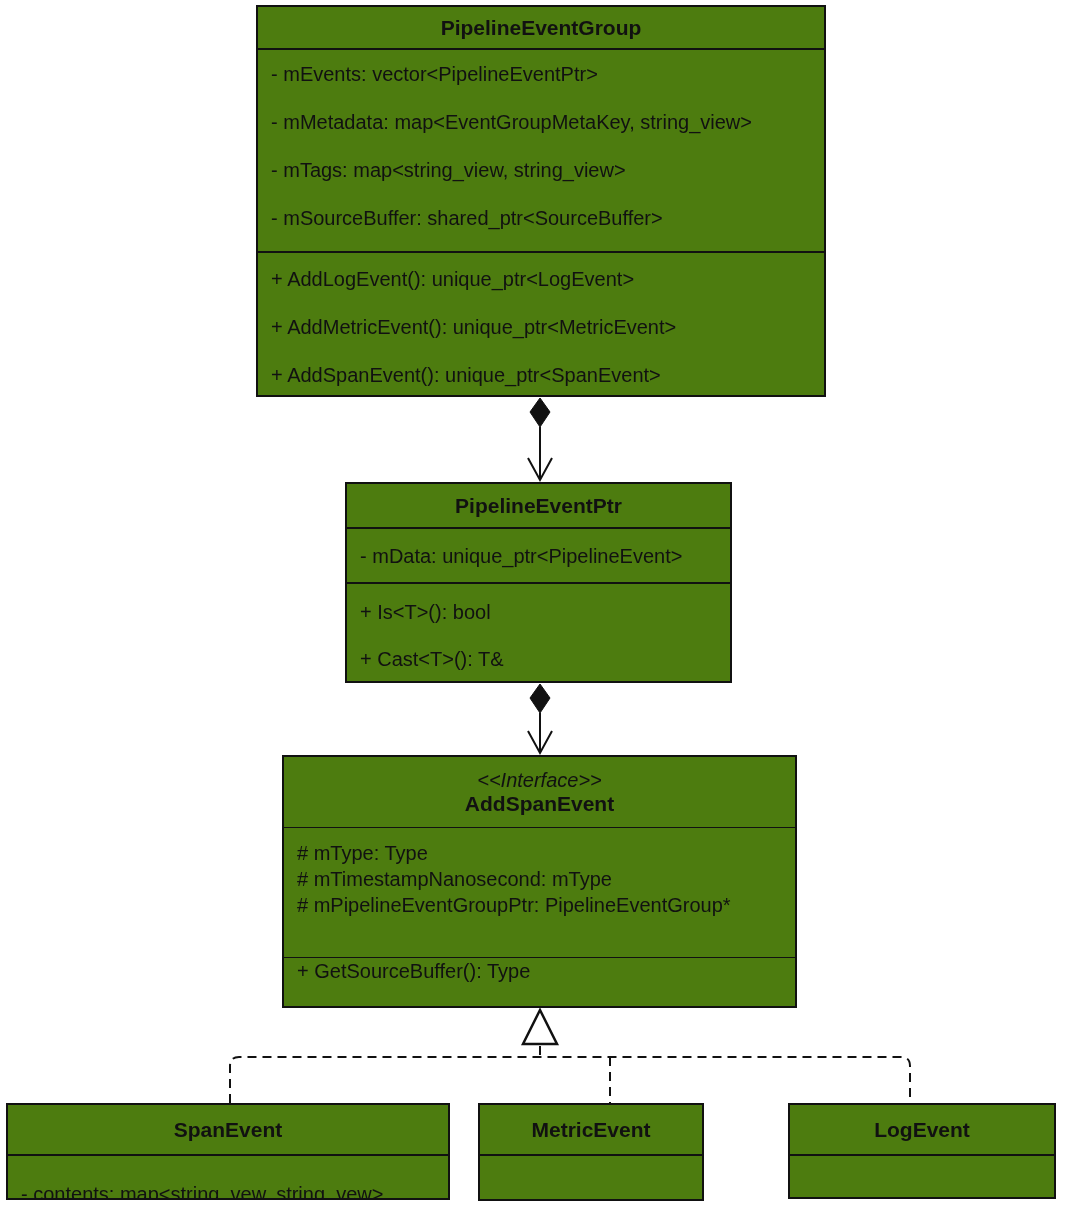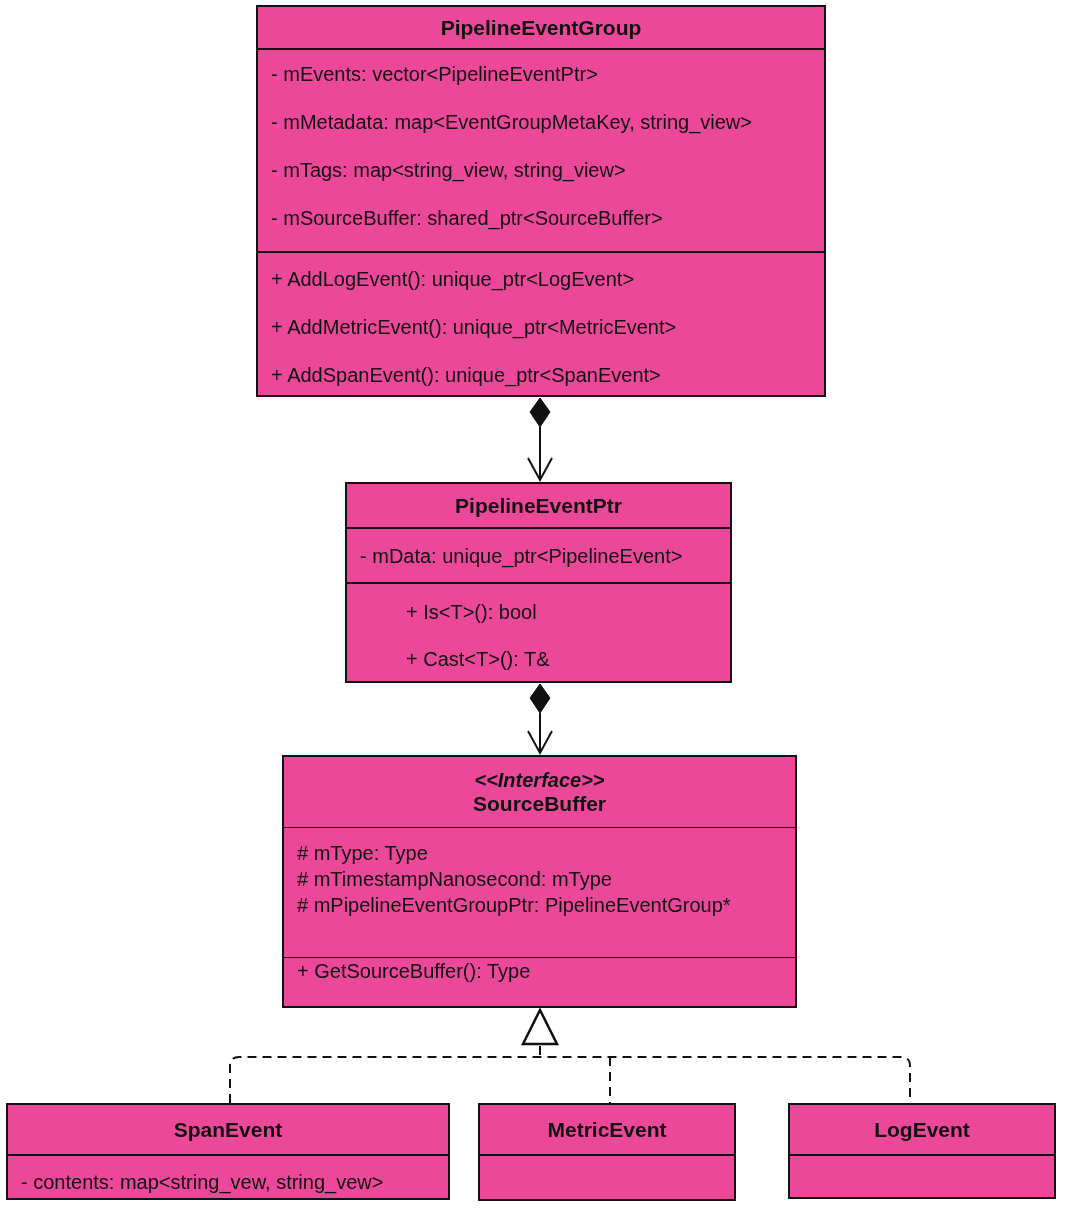--- a/index.html
+++ b/index.html
@@ -1,58 +1,58 @@
 <!DOCTYPE html>
 <html><head>
 <meta charset="utf-8">
 <style>
   html,body{margin:0;padding:0;background:#ffffff;}
   body{
     position:relative;width:1080px;height:1217px;overflow:hidden;
     font-family:"Liberation Sans","DejaVu Sans",sans-serif;color:#111;
   }
   .uml-class{
-    position:absolute;box-sizing:border-box;background:#ec4899;
+    position:absolute;box-sizing:border-box;background:#4d7c0f;
     border:2.5px solid #111;display:flex;flex-direction:column;
   }
   .uml-title{
     box-sizing:border-box;display:flex;flex-direction:column;
     align-items:center;justify-content:center;text-align:center;
     font-weight:bold;font-size:21px;flex:0 0 auto;
   }
-  .uml-stereotype{font-weight:bold;font-style:italic;font-size:20px;line-height:24px;}
+  .uml-stereotype{font-weight:normal;font-style:italic;font-size:20px;line-height:24px;}
   .uml-name{line-height:24px;}
   .compartment{box-sizing:border-box;border-top:2px solid #111;flex:0 0 auto;overflow:hidden;}
   .member{white-space:nowrap;font-size:20px;padding:0 13px;}
   
   .box-group  .attrs{height:203px;}
   .box-group  .attrs .member, .box-group .methods .member{line-height:48px;}
   .box-group  .methods{flex:1 1 auto;padding-top:2px;}
   .box-ptr    .attrs{height:55px;padding-top:3px;}
   .box-ptr    .attrs .member{line-height:48px;}
   .box-ptr    .methods{flex:1 1 auto;padding-top:5px;}
-  .box-ptr    .methods .member{line-height:47px;margin-left:46px;}
+  .box-ptr    .methods .member{line-height:47px;}
   .box-event  .compartment{border-top-width:1.5px;}
   .box-event  .attrs{height:130px;padding-top:12px;}
   .box-event  .attrs .member{line-height:26px;}
   .box-event  .methods{flex:1 1 auto;}
   .box-event  .methods .member{line-height:26px;}
-  .box-log    .attrs{flex:1 1 auto;padding-top:4px;}
+  .box-log    .attrs{flex:1 1 auto;padding-top:16px;}
   .box-log    .attrs .member{line-height:44px;}
   .empty-compartment{flex:1 1 auto;}
   
   .box-group {left:256px;top:5px;   width:570px;height:392px;}
   .box-group .uml-title{height:41px;}
   .box-ptr   {left:345px;top:482px; width:387px;height:201px;}
   .box-ptr .uml-title{height:43px;border-radius:17px;}
   .box-event {left:282px;top:755px; width:515px;height:253px;}
   .box-event .uml-title{height:70px;}
   .box-log   {left:6px;  top:1103px;width:444px;height:97px;}
   .box-log .uml-title{height:49px;}
-  .box-metric{left:478px;top:1103px;width:258px;height:98px;}
+  .box-metric{left:478px;top:1103px;width:226px;height:98px;}
   .box-metric .uml-title{height:49px;}
   .box-span  {left:788px;top:1103px;width:268px;height:96px;}
   .box-span .uml-title{height:49px;}
   #connector-layer{position:absolute;left:0;top:0;pointer-events:none;}
 </style>
 </head>
 <body>
 
 <svg id="connector-layer" width="1080" height="1217" viewBox="0 0 1080 1217">
 
@@ -102,21 +102,21 @@
     </div>
   <div class="compartment methods">
       <div class="member">+ Is&lt;T&gt;(): bool</div>
       <div class="member">+ Cast&lt;T&gt;(): T&amp;</div>
     </div>
 </div>
 
 <div class="uml-class box-event">
   <div class="uml-title">
     <div class="uml-stereotype">&lt;&lt;Interface&gt;&gt;</div>
-    <div class="uml-name">SourceBuffer</div>
+    <div class="uml-name">AddSpanEvent</div>
   </div>
   <div class="compartment attrs">
       <div class="member"># mType: Type</div>
       <div class="member"># mTimestampNanosecond: mType</div>
       <div class="member"># mPipelineEventGroupPtr: PipelineEventGroup*</div>
     </div>
   <div class="compartment methods">
       <div class="member">+ GetSourceBuffer(): Type</div>
     </div>
 </div>

